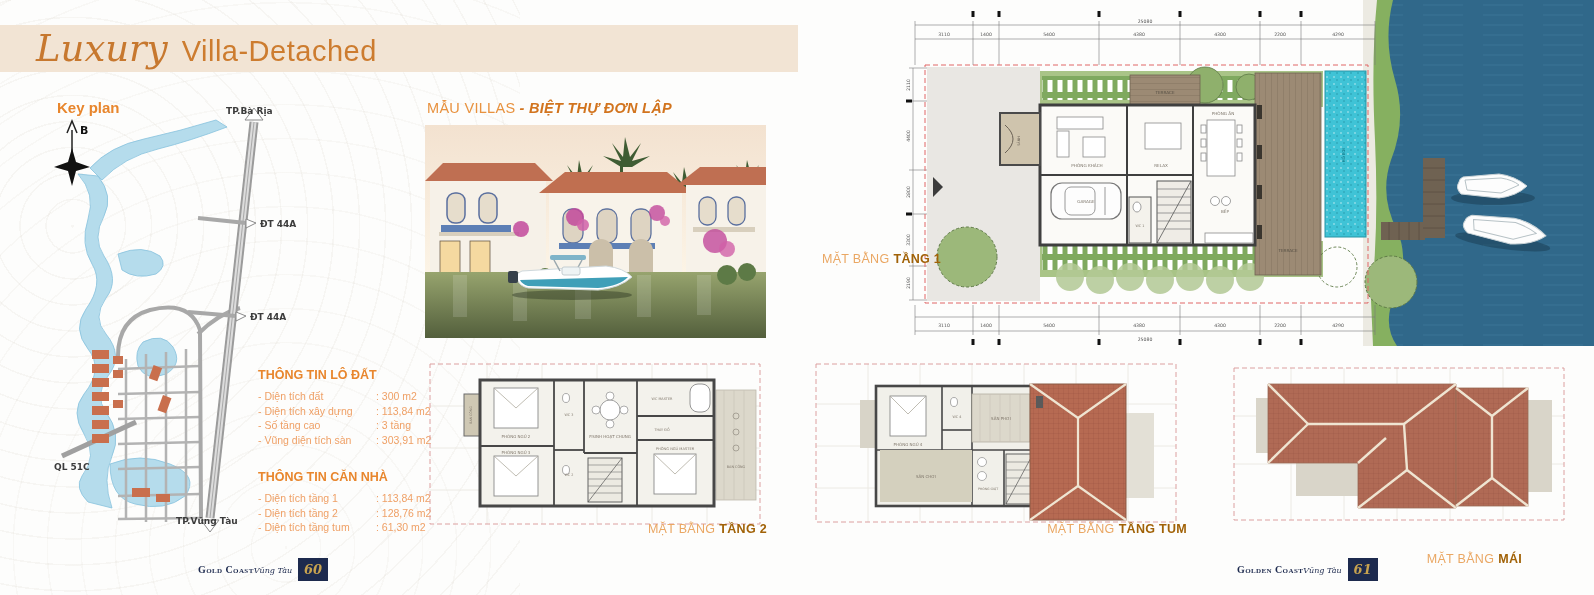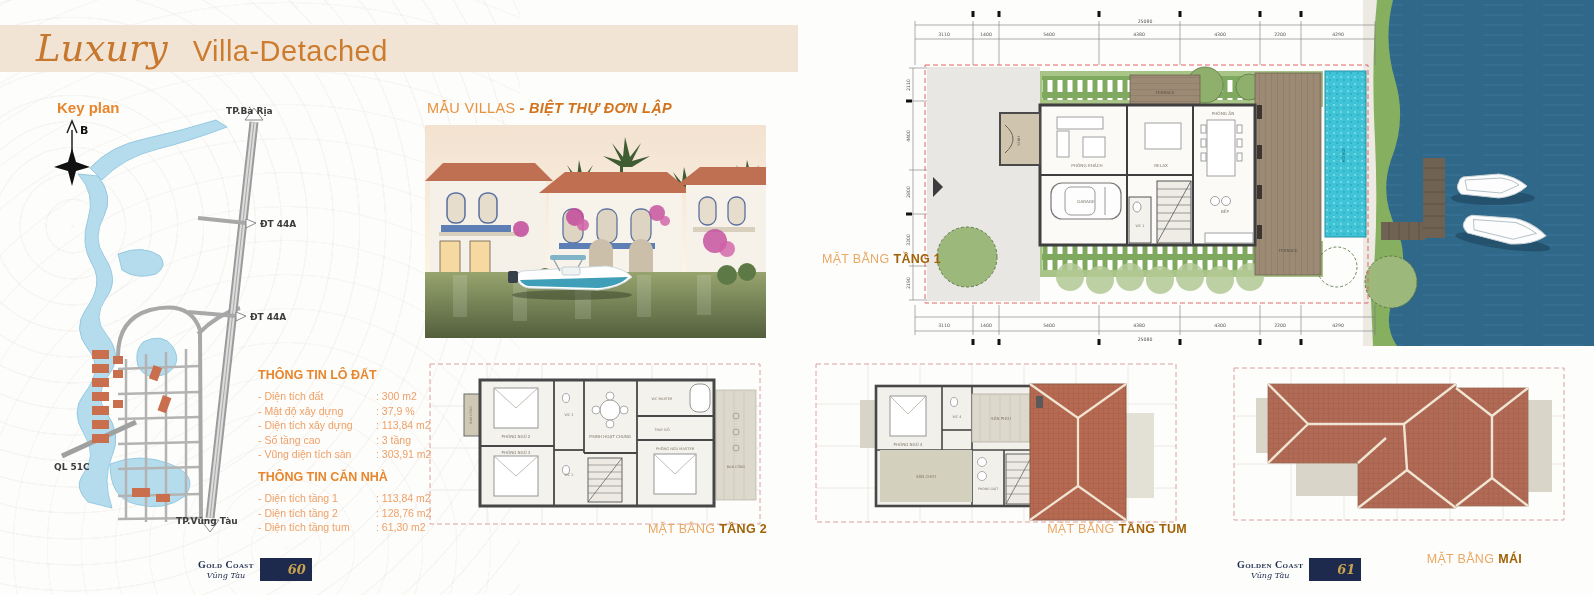--- a/index.html
+++ b/index.html
@@ -7,37 +7,37 @@
         font-family:"Liberation Sans","DejaVu Sans",sans-serif;}
   .abs{position:absolute;}
   .contours{position:absolute;left:0;top:0;width:520px;height:595px;pointer-events:none;
     background:
       repeating-radial-gradient(circle at 14% 38%, rgba(190,180,162,0.10) 0 1.5px, transparent 1.5px 26px),
       repeating-radial-gradient(circle at 55% 92%, rgba(190,180,162,0.08) 0 1.5px, transparent 1.5px 34px);}
   .header-band{position:absolute;left:0;top:25px;width:798px;height:47px;background:#f2e4d4;
     display:flex;align-items:baseline;padding-left:36px;box-sizing:border-box;}
   .t-script{font-family:"DejaVu Serif","Liberation Serif",serif;font-style:italic;font-size:37px;
     color:#c7782f;line-height:47px;}
-  .t-main{font-size:29px;color:#cd7c2f;margin-left:25px;letter-spacing:.5px;}
+  .t-main{font-size:29px;color:#cd7c2f;margin-left:14px;letter-spacing:.5px;}
   .keyplan-title{position:absolute;left:57px;top:99px;font-size:15px;font-weight:bold;color:#e8862d;}
   .villa-title{position:absolute;left:427px;top:100px;font-size:14.5px;color:#e8923f;letter-spacing:.3px;}
   .villa-title b{color:#d2741e;font-style:italic;margin-left:4px;}
   .info-block{position:absolute;left:258px;width:268px;color:#efa066;}
   .info-h{font-size:12.5px;font-weight:bold;color:#e8862d;margin:0 0 7px 0;}
   .info-row{font-size:10.5px;line-height:14.5px;display:flex;}
   .info-row .lbl{width:118px;flex:none;}
   .plan-caption{position:absolute;font-size:12.5px;color:#eaa763;letter-spacing:.3px;white-space:nowrap;}
   .plan-caption b{color:#a16207;margin-left:4px;}
   .footer{position:absolute;display:flex;align-items:center;gap:6px;}
-  .footer .ft{display:flex;flex-direction:column;align-items:center;line-height:1;}
+  .footer .ft{display:flex;align-items:center;line-height:1;}
   .footer .brand{font-family:"Liberation Serif","DejaVu Serif",serif;font-variant:small-caps;
     font-weight:bold;font-size:10px;color:#1d2a4e;letter-spacing:.4px;}
   .footer .place{font-family:"DejaVu Serif",serif;font-style:italic;font-size:8px;color:#1d2a4e;margin-top:2px;}
   .footer .badge{width:30px;height:23px;background:#1d2a4e;color:#c8a34f;display:flex;align-items:center;
-    justify-content:center;font-family:"DejaVu Serif",serif;font-style:italic;font-weight:bold;font-size:13px;padding-left:22px;}
+    justify-content:center;font-family:"DejaVu Serif",serif;font-style:italic;font-weight:bold;font-size:13px;}
   svg text{font-family:"DejaVu Sans",sans-serif;}
 </style>
 </head>
 <body>
 
 <div id="page">
   <div class="contours"></div>
 
   <div class="header-band">
     <span class="t-script">Luxury</span>
@@ -208,24 +208,20 @@
       <rect x="52" y="16" width="18" height="8" rx="2" fill="#eef3f4" stroke="#c4cdd1"></rect>
       <rect x="-2" y="20" width="10" height="12" rx="2" fill="#37414a"></rect>
     </g>
   </svg>
 
   <div class="info-block" style="top:368px;">
     <div class="info-h">THÔNG TIN LÔ ĐẤT</div>
     <div class="info-row">
         <span class="lbl">- Diện tích đất</span>
         <span>: 300 m2</span>
-      </div>
-    <div class="info-row">
-        <span class="lbl">- Mật độ xây dựng</span>
-        <span>: 37,9 %</span>
       </div>
     <div class="info-row">
         <span class="lbl">- Diện tích xây dựng</span>
         <span>: 113,84 m2</span>
       </div>
     <div class="info-row">
         <span class="lbl">- Số tầng cao</span>
         <span>: 3 tầng</span>
       </div>
     <div class="info-row">

